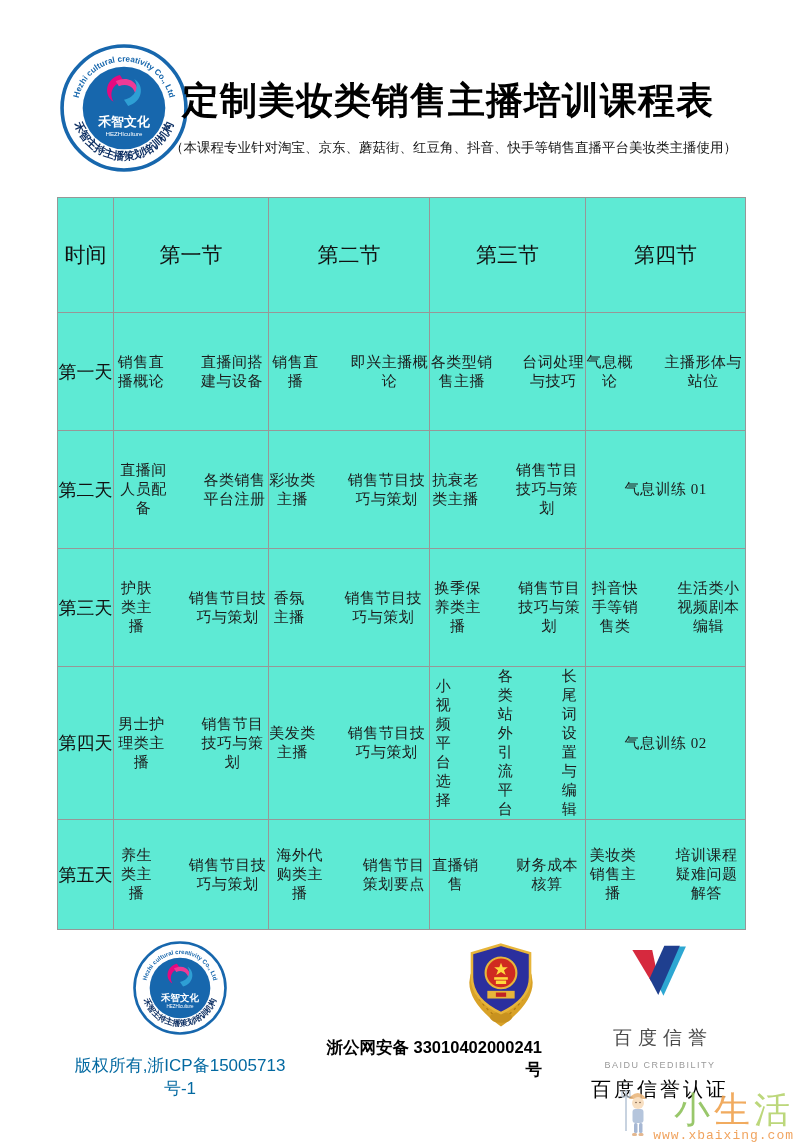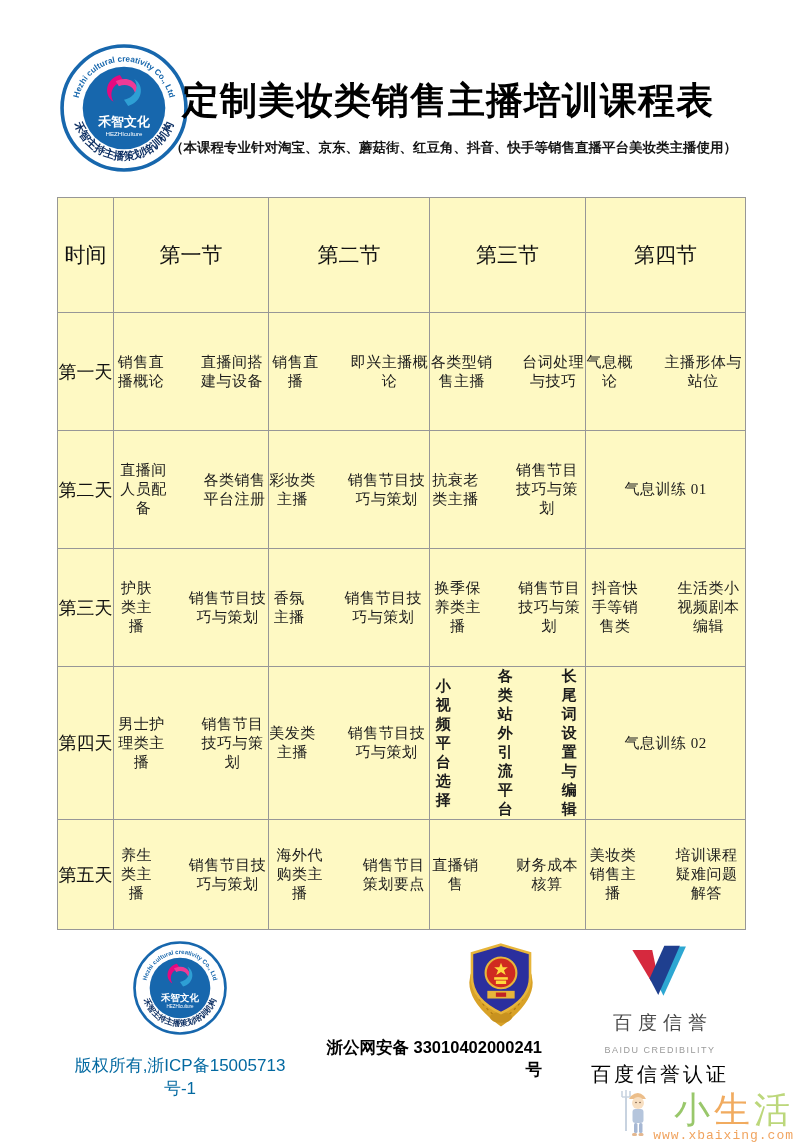--- a/index.html
+++ b/index.html
@@ -6,48 +6,48 @@
   .page {
     position:relative; width:800px; height:1145px; background:#fff;
     font-family:"Liberation Serif", serif; color:#111; overflow:hidden;
   }
 
   
   .logo-main { position:absolute; left:60px; top:44px; width:128px; height:128px; }
   .logo-footer { width:94px; height:94px; }
   .title-block { position:absolute; left:170px; top:76px; width:556px; text-align:center; }
   .page-title { margin:0; font-size:37px; font-weight:bold; color:#000; letter-spacing:1px; white-space:nowrap; }
-  .page-subtitle { margin-top:13px; font-size:13.5px; color:#161616; white-space:nowrap;font-weight:bold; }
+  .page-subtitle { margin-top:13px; font-size:13.5px; color:#161616; white-space:nowrap; }
 
   
   table.course-table {
     position:absolute; left:57px; top:197px; width:688px;
-    border-collapse:collapse; table-layout:fixed; background:#fef9c3;
+    border-collapse:collapse; table-layout:fixed; background:#5eead4;
   }
   .course-table th, .course-table td {
     border:1px solid #979797; padding:0; text-align:center; vertical-align:middle;
   }
   .course-table th { font-weight:normal; font-size:21px; color:#111; }
   tr.hdr { height:115px; }
   tr.r1, tr.r2, tr.r3 { height:118px; }
   tr.r4 { height:122px; }
   tr.r5 { height:110px; }
   .day { font-size:18px; color:#111; }
   .cell { display:flex; justify-content:center; align-items:center; gap:28px; }
-  .cell-3 { gap:33px;font-weight:bold; }
+  .cell-3 { gap:33px; }
   .line { font-size:15px; line-height:19px; color:#1c1c1c; letter-spacing:0.5px; }
 
   
   .footer { font-family:"Liberation Sans", sans-serif; }
   .footer-left  { position:absolute; left:70px;  top:941px; width:220px; text-align:center; }
   .footer-center{ position:absolute; left:318px; top:941px; width:224px; text-align:right; }
   .footer-right { position:absolute; left:578px; top:944px; width:164px; text-align:center; }
   .copyright-text { margin-top:15px; font-size:17px; color:#0369a1; font-family:"Liberation Sans", sans-serif; }
   .police-text { margin-top:6px; font-size:16.5px; font-weight:bold; color:#000; font-family:"Liberation Sans", sans-serif; }
-  .baidu-cn { margin-top:5px; font-size:19px; color:#4a4a4a; letter-spacing:6px; text-indent:6px; }
+  .baidu-cn { margin-top:20px; font-size:19px; color:#4a4a4a; letter-spacing:6px; text-indent:6px; }
   .baidu-en { margin-top:9px; font-size:9px; color:#9a9a9a; letter-spacing:1.5px; }
   .baidu-cert { margin-top:6px; font-size:20px; color:#000; letter-spacing:3px; }
 
   
   .watermark { position:absolute; right:6px; bottom:2px; display:flex; align-items:flex-end; opacity:0.9; }
   .wm-text-col { display:flex; flex-direction:column; align-items:flex-end; }
   .wm-title { font-size:36px; font-weight:normal; line-height:36px; font-family:"Liberation Sans", sans-serif; letter-spacing:4px; }
   .wm-c0 { color:#8fc25c; } .wm-c1 { color:#f0a24e; } .wm-c2 { color:#b5d36d; }
   .wm-url { font-size:13px; font-weight:normal; color:#ef9a4e; letter-spacing:1px; font-family:"Liberation Mono", monospace; }
 </style>

